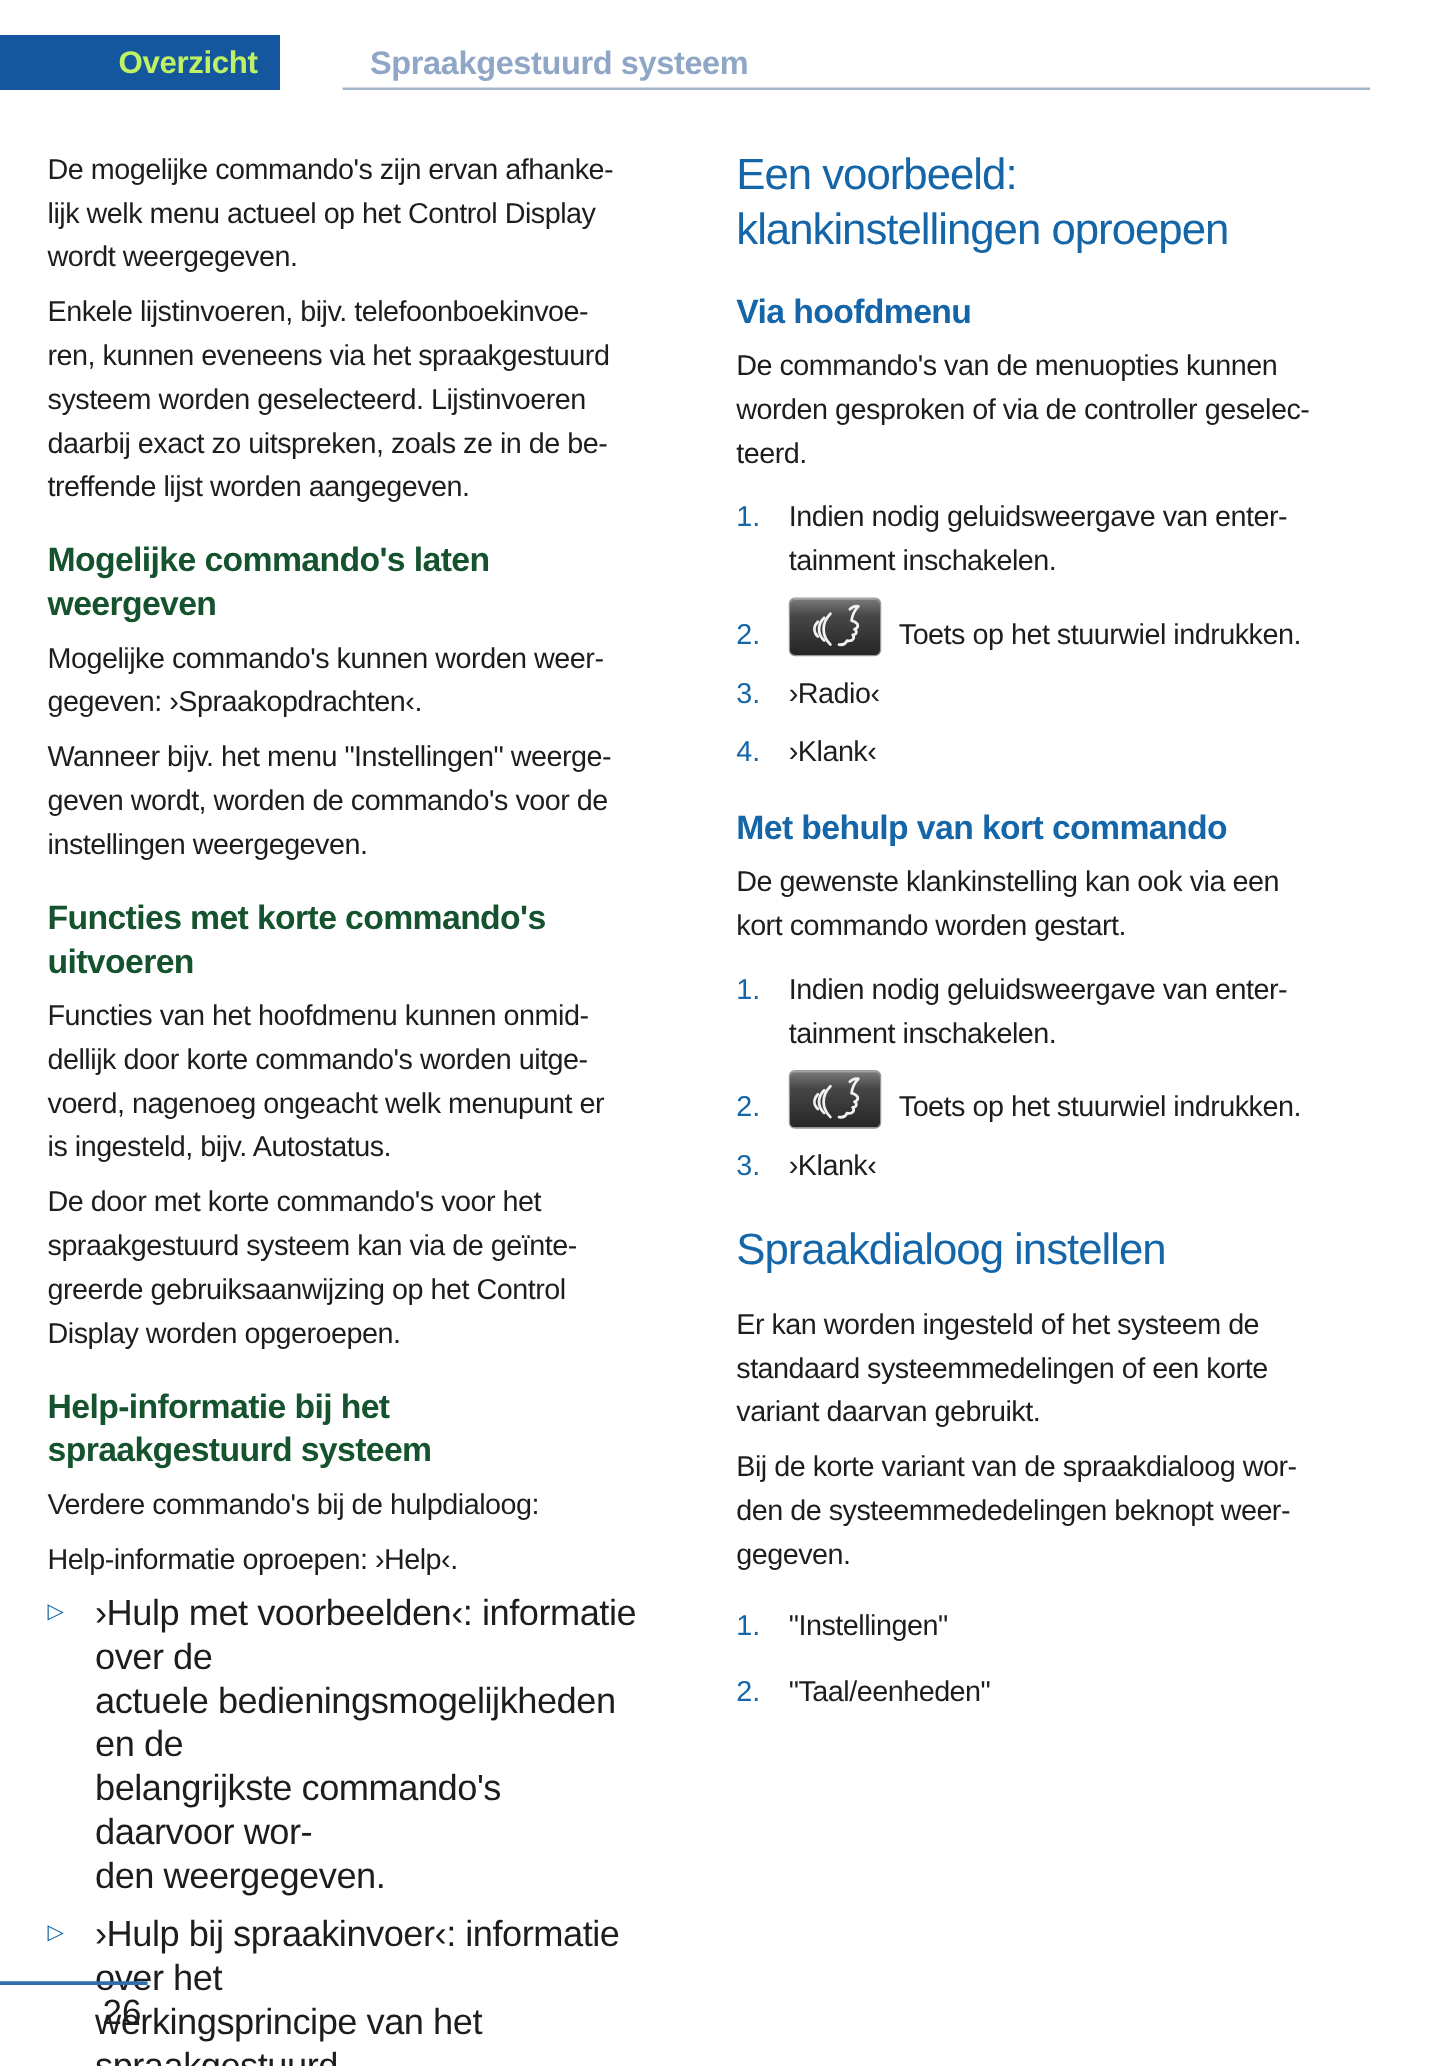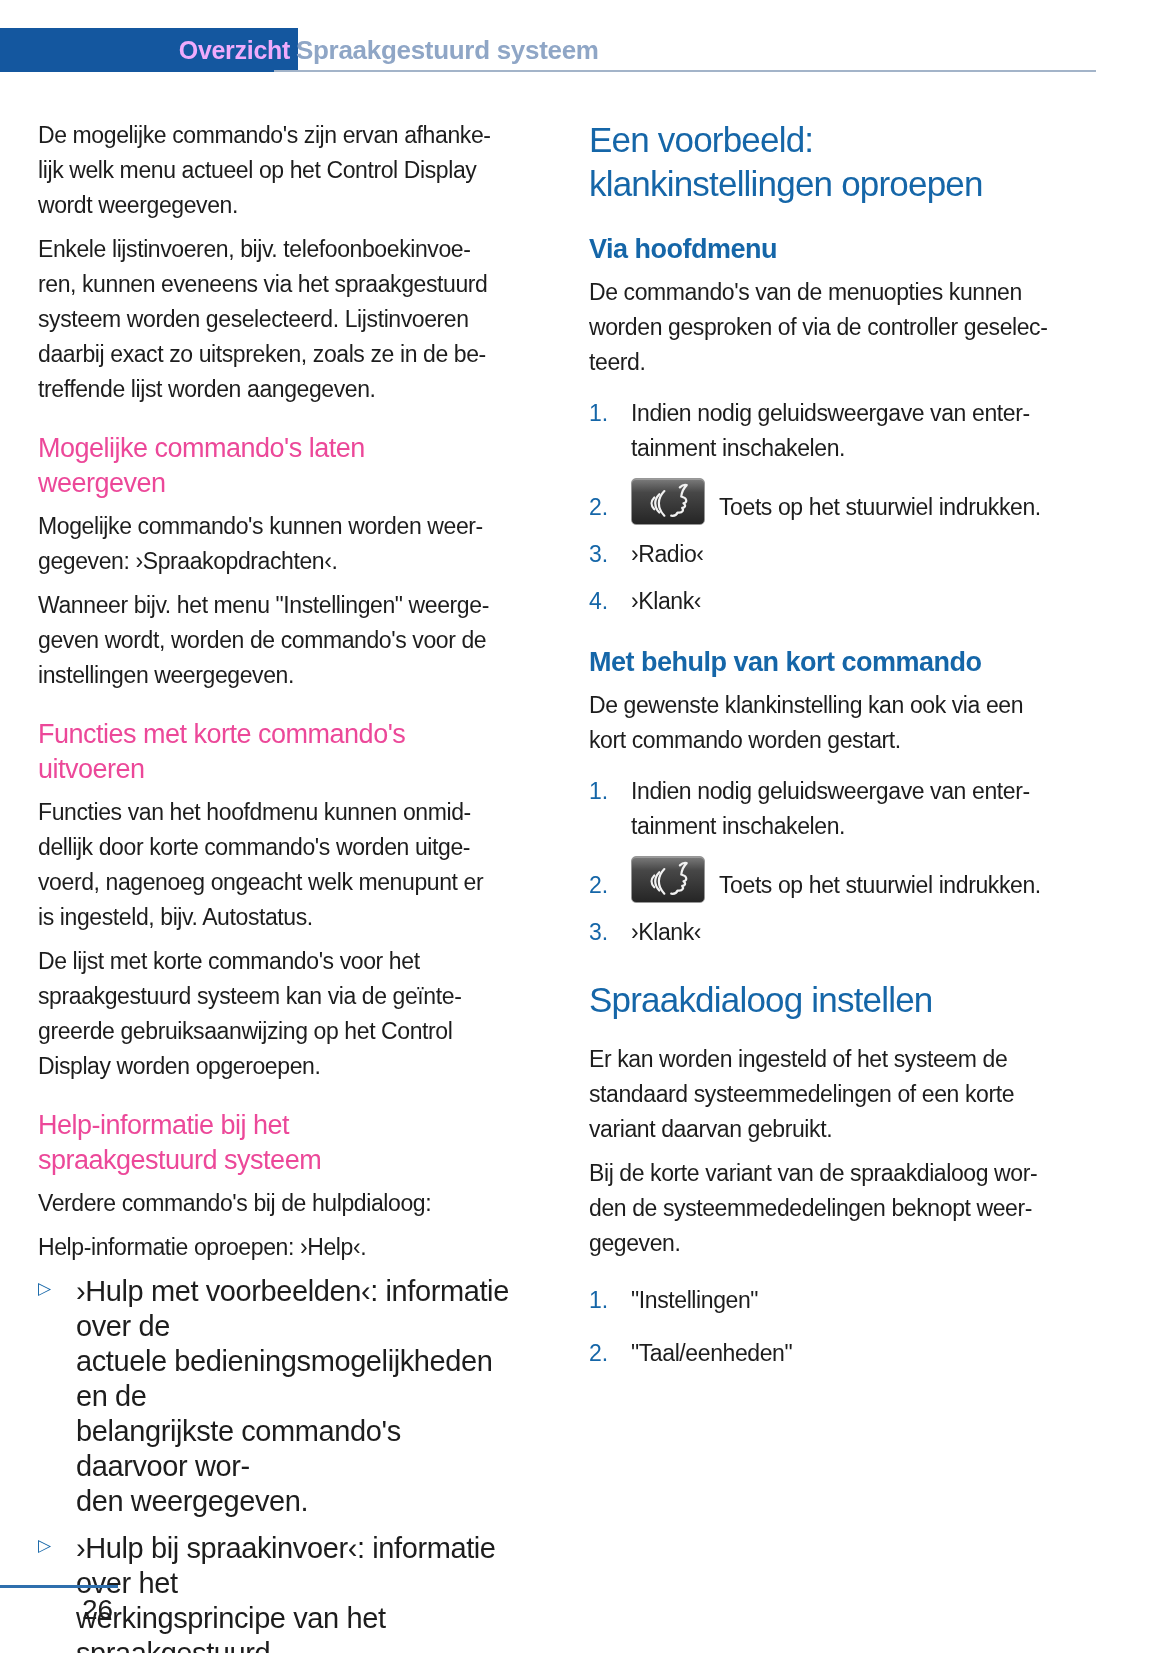--- a/index.html
+++ b/index.html
@@ -1,33 +1,33 @@
 <!DOCTYPE html>
 <html><head>
 <meta charset="utf-8">
 <style>
   html,body{margin:0;padding:0;background:#ffffff;}
   body{width:1165px;height:1653px;font-family:"Liberation Sans",sans-serif;color:#1d1d1d;}
   .page{position:relative;width:1165px;height:1653px;overflow:hidden;background:#fff;}
 
   
-  .header-tab{position:absolute;left:0;top:28px;width:298px;height:44px;background:#14579f;
-    color:#f0abfc;font-weight:bold;font-size:25px;display:flex;align-items:center;
-    justify-content:flex-end;padding-right:8px;box-sizing:border-box;letter-spacing:-0.3px;}
+  .header-tab{position:absolute;left:0;top:28px;width:224px;height:44px;background:#14579f;
+    color:#bef264;font-weight:bold;font-size:25px;display:flex;align-items:center;
+    justify-content:flex-end;padding-right:18px;box-sizing:border-box;letter-spacing:-0.3px;}
   .header-chapter{position:absolute;left:296px;top:28px;height:44px;display:flex;align-items:center;
     color:#8fa6c6;font-weight:bold;font-size:26px;letter-spacing:-0.3px;}
   .header-rule{position:absolute;left:274px;top:70px;width:822px;height:2px;background:#a3b4c9;}
 
   
   .content{position:absolute;left:38px;top:118px;display:flex;gap:73px;justify-content:space-between;}
   .col-left{width:478px;}
   .col-right{width:492px;}
 
   .body-p{font-size:23px;line-height:35px;letter-spacing:-0.4px;white-space:pre-line;margin:0 0 9px 0;}
-  h2.sec{color:#ec4899;font-size:27px;line-height:35px;letter-spacing:-0.5px;font-weight:normal;
+  h2.sec{color:#14532d;font-size:27px;line-height:35px;letter-spacing:-0.5px;font-weight:bold;
     white-space:pre-line;margin:24px 0 8px 0;}
   h3.sub{color:#1566a8;font-size:27px;line-height:35px;letter-spacing:-0.5px;font-weight:bold;
     white-space:pre-line;margin:26px 0 8px 0;}
   h1.big{color:#1566a8;font-size:35px;line-height:44px;letter-spacing:-0.8px;font-weight:normal;
     white-space:pre-line;margin:0 0 20px 0;}
   h1.big.later{margin-top:28px;}
 
   
   .bullet{display:flex;margin:4px 0 12px 0;}
   .bullet .tri{color:#1566a8;flex:0 0 38px;font-size:17px;padding-top:4px;}
@@ -82,21 +82,21 @@
       <p class="body-p">Wanneer bijv. het menu "Instellingen" weerge-
 geven wordt, worden de commando's voor de
 instellingen weergegeven.</p>
 
       <h2 class="sec">Functies met korte commando's
 uitvoeren</h2>
       <p class="body-p">Functies van het hoofdmenu kunnen onmid-
 dellijk door korte commando's worden uitge-
 voerd, nagenoeg ongeacht welk menupunt er
 is ingesteld, bijv. Autostatus.</p>
-      <p class="body-p">De lijst met korte commando's voor het
+      <p class="body-p">De door met korte commando's voor het
 spraakgestuurd systeem kan via de geïnte-
 greerde gebruiksaanwijzing op het Control
 Display worden opgeroepen.</p>
 
       <h2 class="sec">Help-informatie bij het
 spraakgestuurd systeem</h2>
       <p class="body-p">Verdere commando's bij de hulpdialoog:</p>
       <p class="body-p">Help-informatie oproepen: ›Help‹.</p>
 
       <div class="bullet">

